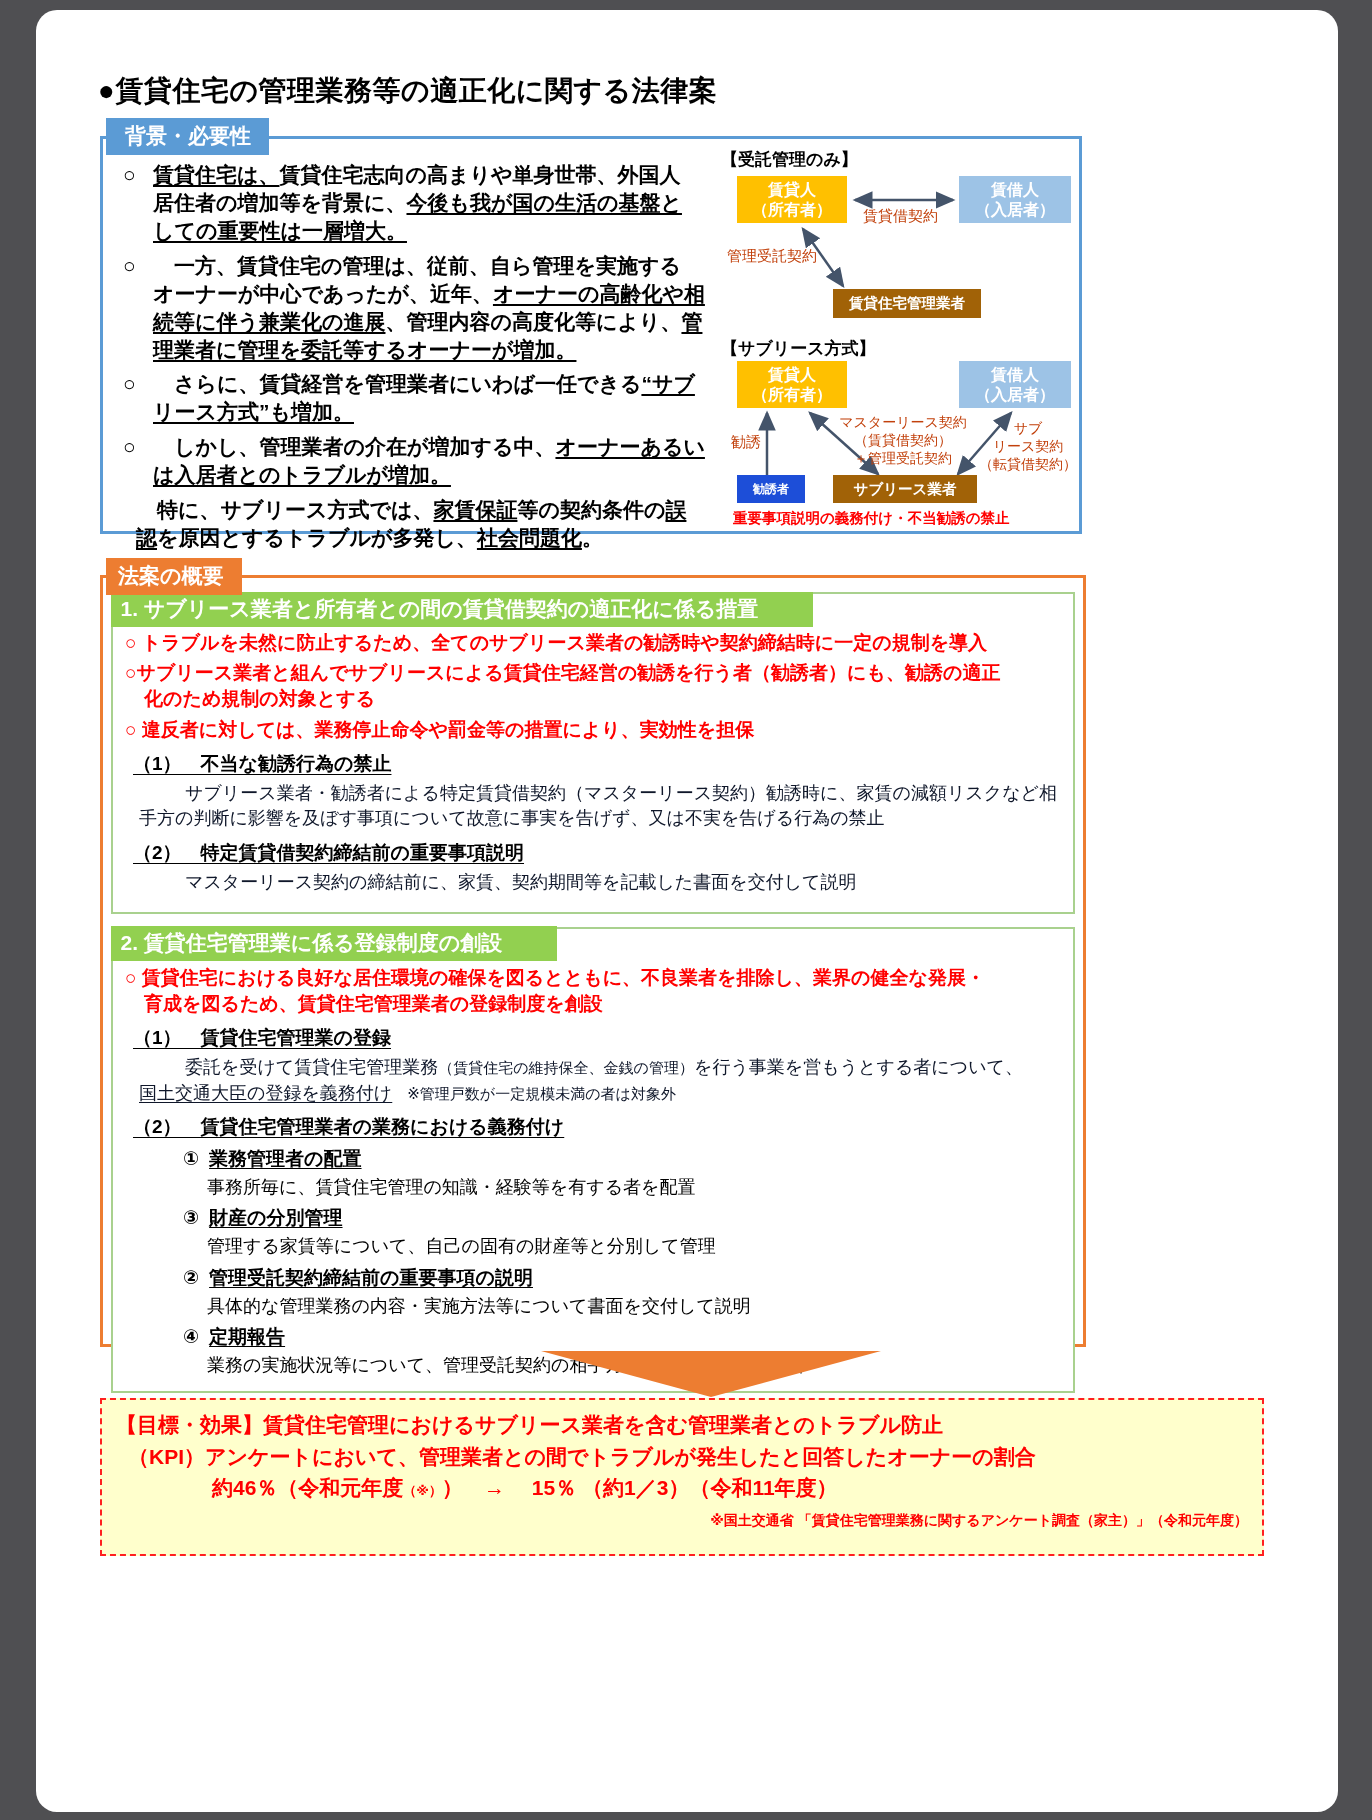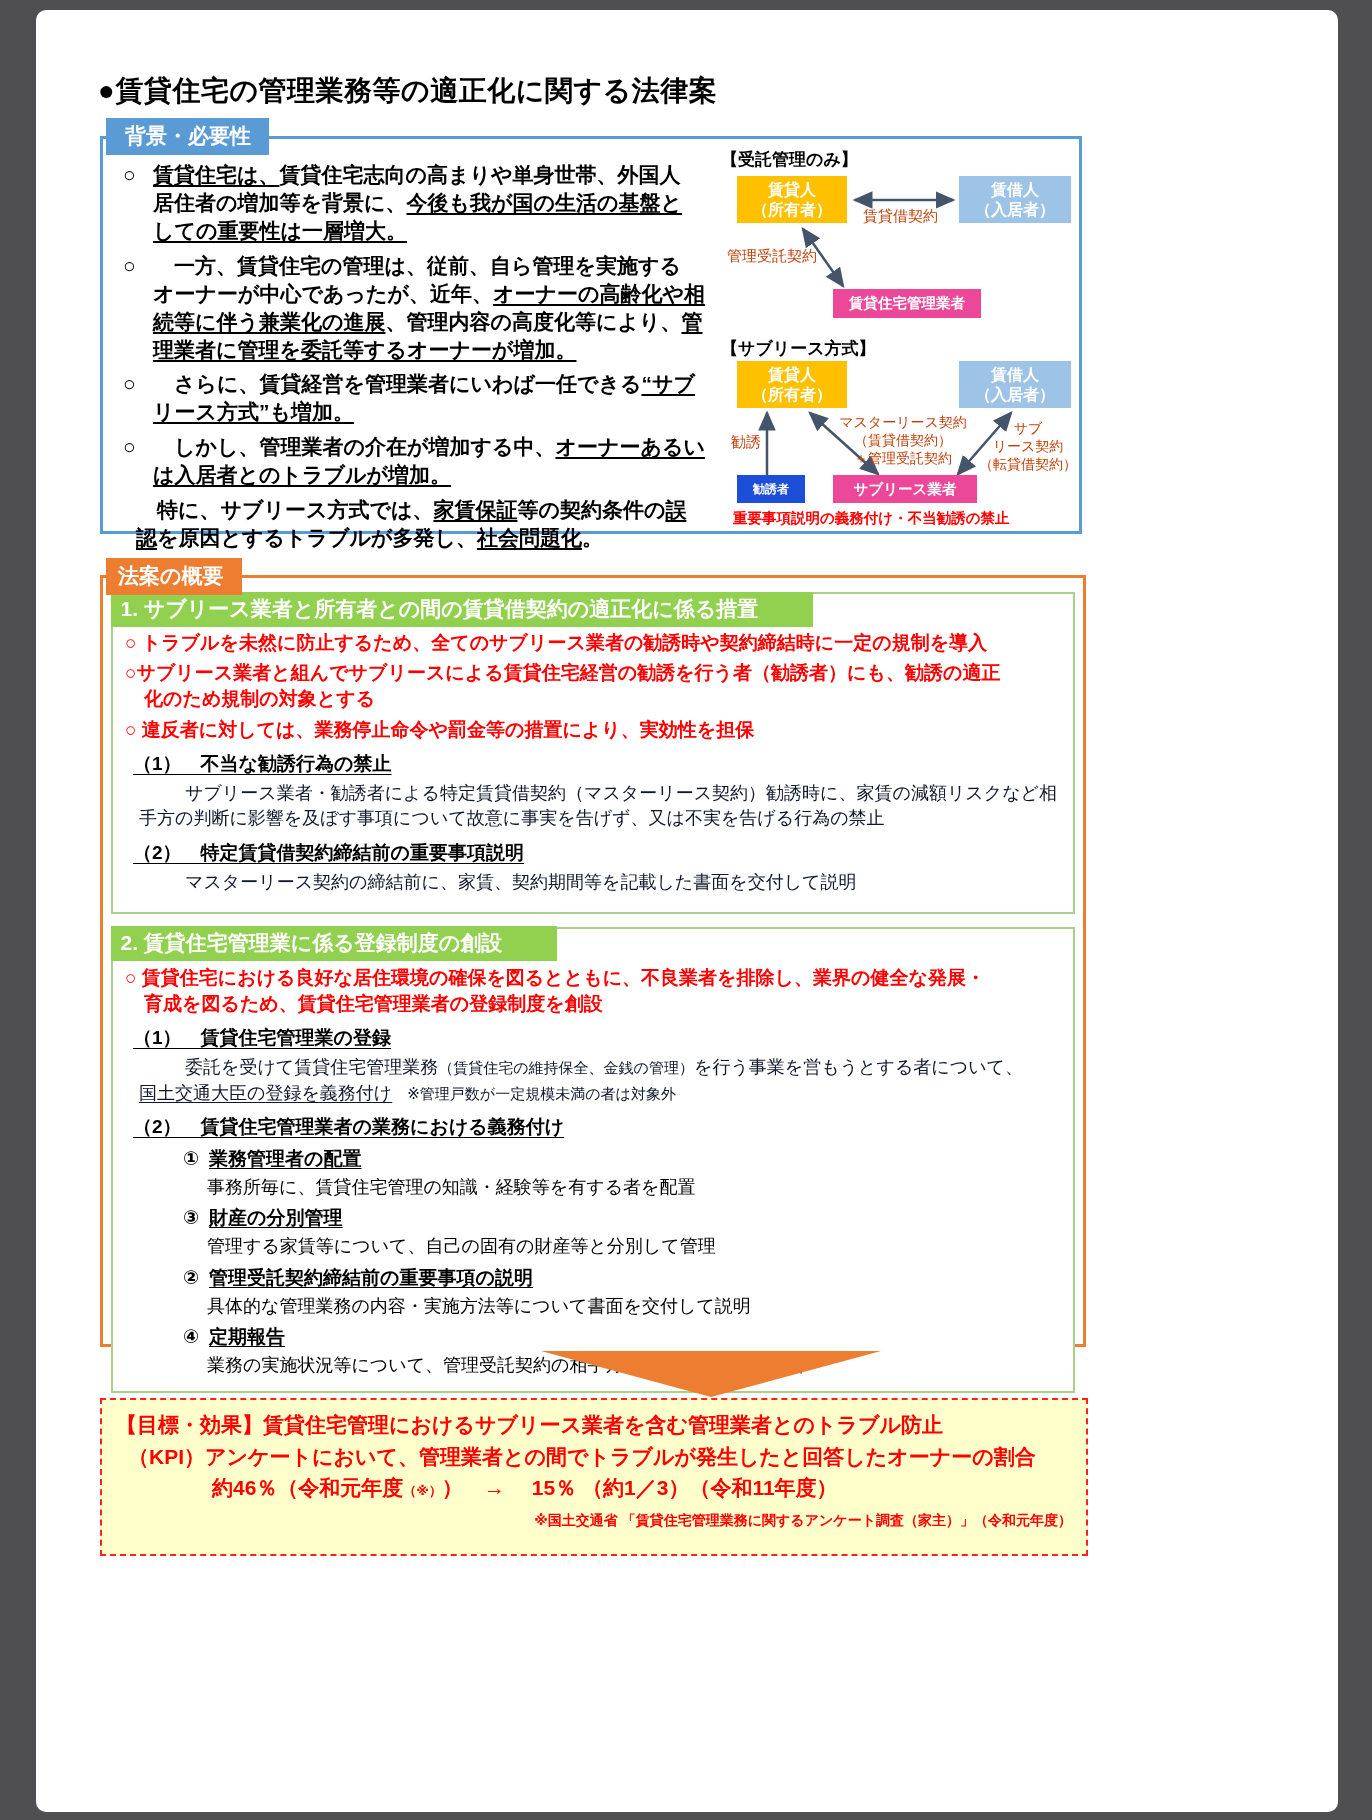--- a/index.html
+++ b/index.html
@@ -4,21 +4,21 @@
 <style>
   html,body{margin:0;padding:0;}
   body{
     width:1372px;height:1820px;position:relative;
     background:#4f4f52;
     font-family:"Liberation Sans","DejaVu Sans",sans-serif;
     -webkit-font-smoothing:antialiased;
   }
   .page{
     position:absolute;left:36px;top:10px;width:1302px;height:1802px;
-    background:#ffffff;border-radius:10px;overflow:hidden;
+    background:#ffffff;border-radius:21px;overflow:hidden;
   }
   .doc-title{
     position:absolute;left:62px;top:62px;width:1100px;
     font-size:28px;font-weight:bold;color:#000;letter-spacing:0.5px;
   }
   
   .badge{
     position:absolute;color:#fff;font-weight:bold;font-size:21px;
     padding:4px 18px 5px 12px;z-index:5;white-space:nowrap;
   }
@@ -42,21 +42,21 @@
   #diag1{left:612px;top:4px;height:192px;}
   #diag2{left:612px;top:196px;height:200px;}
   .diag-title{position:absolute;font-size:17px;font-weight:bold;color:#000;}
   .dbox{
     position:absolute;color:#fff;font-weight:bold;text-align:center;
     white-space:pre-line;display:flex;align-items:center;justify-content:center;
     box-sizing:border-box;
   }
   .dbox.owner{background:#FFC000;font-size:16px;line-height:1.25;}
   .dbox.tenant{background:#9DC3E6;font-size:16px;line-height:1.25;}
-  .dbox.green{background:#ec4899;font-size:14.5px;}
+  .dbox.green{background:#a16207;font-size:14.5px;}
   .dbox.teal{background:#1d4ed8;font-size:12px;}
   .dlabel{position:absolute;font-size:15px;color:#c2410c;white-space:pre-line;}
   .dlabel.center{text-align:center;font-size:14px;line-height:1.3;}
   .dnote{position:absolute;font-size:14.5px;font-weight:bold;color:#FF0000;white-space:nowrap;}
   .dsvg{position:absolute;left:0;top:0;}
   
   .outline-box{
     position:absolute;left:64px;top:565px;width:986px;height:772px;
     border:3.5px solid #ED7D31;background:#fff;box-sizing:border-box;
     padding:14px 8px 0 8px;
@@ -80,21 +80,21 @@
   .duty-title .t{margin-left:10px;}
   .duty-body{font-size:18px;color:#000;margin:0 0 4px 24px;line-height:1.35;}
   
   .big-arrow{
     position:absolute;left:505px;top:1341px;width:0;height:0;
     border-left:170px solid transparent;border-right:170px solid transparent;
     border-top:46px solid #ED7D31;
   }
   
   .kpi-box{
-    position:absolute;left:64px;top:1388px;width:988px;height:158px;
+    position:absolute;left:64px;top:1388px;width:1164px;height:158px;
     background:#FFFFCC;border:2.5px dashed #FF2020;box-sizing:border-box;
     padding:9px 14px 6px 14px;color:#FF0000;font-weight:bold;
   }
   .kpi-l1{font-size:21px;line-height:1.5;}
   .kpi-l2{font-size:21px;line-height:1.5;margin-left:12px;}
   .kpi-l3{font-size:21px;line-height:1.5;margin-left:96px;}
   .kpi-l3 .small{font-size:13px;}
   .kpi-foot{font-size:14px;text-align:right;margin-top:8px;}
 </style>
 </head>

